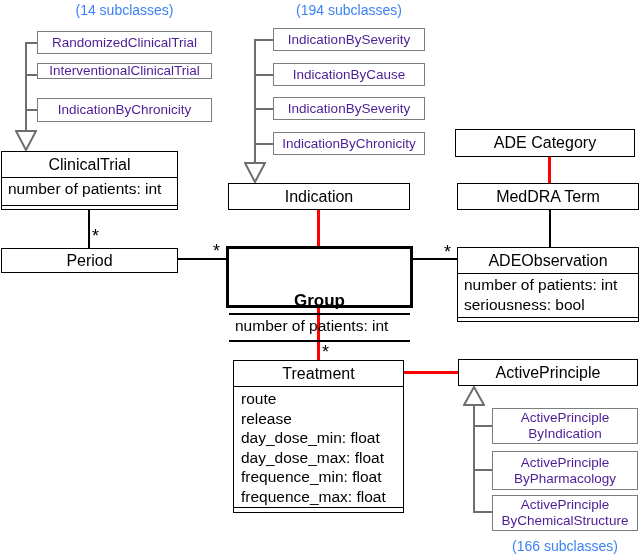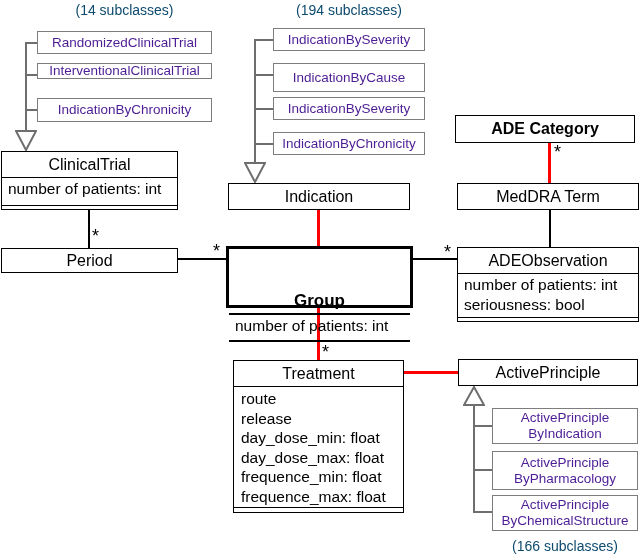--- a/index.html
+++ b/index.html
@@ -16,21 +16,21 @@
   .cls .title.bold{font-weight:bold;font-size:17px;}
   .cls .sep{flex:0 0 auto;height:0;border-top:1.5px solid #000;}
   .cls.thick .sep{border-top-width:2px;}
   .cls .attrs{flex:0 0 auto;padding:2px 0 0 6px;font-size:15.5px;line-height:19.5px;
        white-space:pre;}
   .cls .empty{flex:1 1 auto;}
   
   .gbox{position:absolute;background:#fff;border:1.5px solid #7d7d7d;box-sizing:border-box;
        color:#4c1d95;display:flex;flex-direction:column;align-items:center;justify-content:center;
        font-size:13.5px;line-height:16px;text-align:center;}
-  .count{position:absolute;color:#0c4a6e;font-size:14px;text-align:center;}
+  .count{position:absolute;color:#3b82f6;font-size:14px;text-align:center;}
   
   .ln{position:absolute;}
   .black{background:#000;}
   .red{background:#ff0000;}
   .gray{background:#6e6e6e;}
   
   .star{position:absolute;font-size:18px;line-height:16px;color:#000;}
   
   .tri{position:absolute;}
 </style>
@@ -66,21 +66,21 @@
   <div class="ln gray" style="left:254px;top:74px;width:19px;height:2px;"></div>
   <div class="ln gray" style="left:254px;top:108px;width:19px;height:2px;"></div>
   <div class="ln gray" style="left:254px;top:143px;width:19px;height:2px;"></div>
   <svg class="tri" style="left:244px;top:162px;" width="22" height="21">
     <polygon points="1,1 21,1 11,20" fill="#ffffff" stroke="#6e6e6e" stroke-width="2"></polygon>
   </svg>
 
   <div class="gbox" style="left:273px;top:28px;width:152px;height:23px;">
     <span>IndicationBySeverity</span>
   </div>
-  <div class="gbox" style="left:273px;top:63px;width:152px;height:29px;">
+  <div class="gbox" style="left:273px;top:63px;width:152px;height:23px;">
     <span>IndicationByCause</span>
   </div>
   <div class="gbox" style="left:273px;top:97px;width:152px;height:23px;">
     <span>IndicationBySeverity</span>
   </div>
   <div class="gbox" style="left:273px;top:132px;width:152px;height:23px;">
     <span>IndicationByChronicity</span>
   </div>
 
   <div class="ln black" style="left:88px;top:210px;width:2px;height:38px;"></div>
@@ -121,21 +121,21 @@
   </div>
 
   <div class="cls thick" style="left:226px;top:246px;width:187px;height:62px;">
     <div class="title bold" style="height:25px;margin-top:39px;">Group</div>
     <div class="sep"></div>
     <div class="attrs" style="height:24px;padding-top:1px;">number of patients: int</div>
     <div class="sep"></div>
     <div class="empty"></div>
   </div>
 
-  <div class="cls" style="left:455px;top:115px;width:180px;height:28px;font-weight:bold;">
+  <div class="cls" style="left:455px;top:129px;width:180px;height:28px;">
     <div class="title" style="height:100%;">ADE Category</div>
   </div>
 
   <div class="cls" style="left:457px;top:183px;width:182px;height:27px;">
     <div class="title" style="height:100%;">MedDRA Term</div>
   </div>
 
   <div class="cls" style="left:457px;top:247px;width:182px;height:75px;">
     <div class="title" style="height:25px;">ADEObservation</div>
     <div class="sep"></div>

